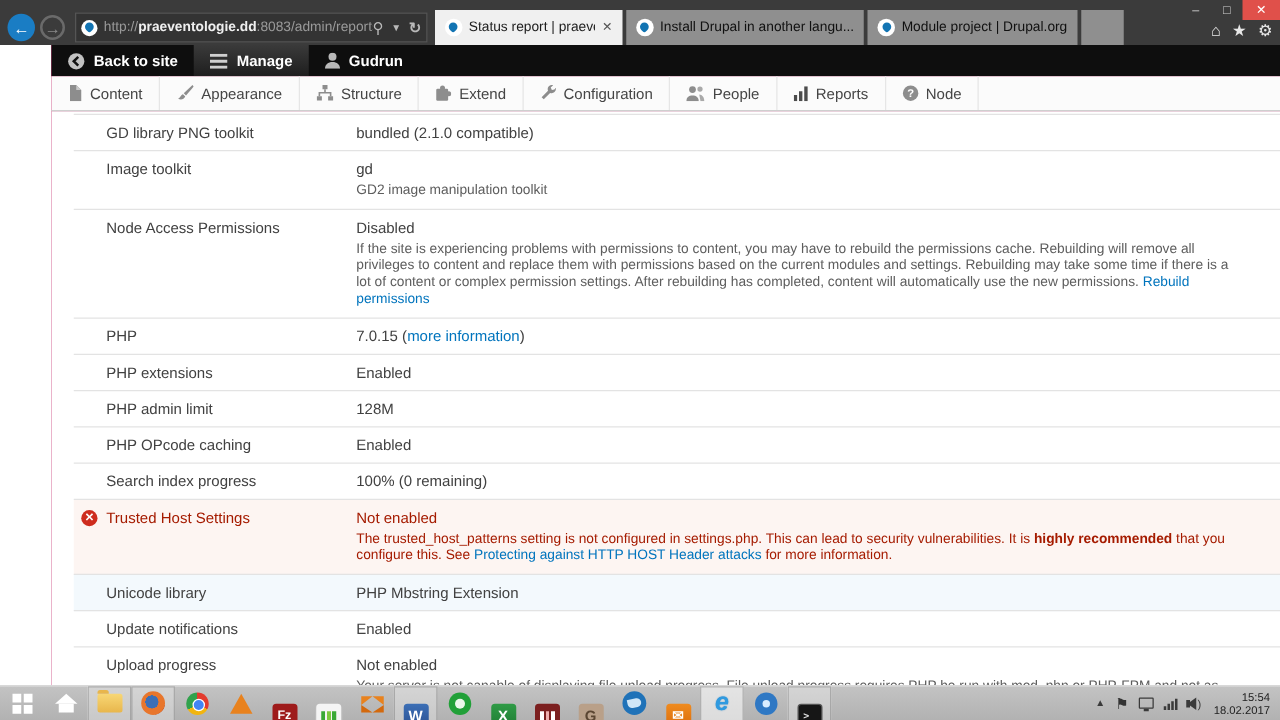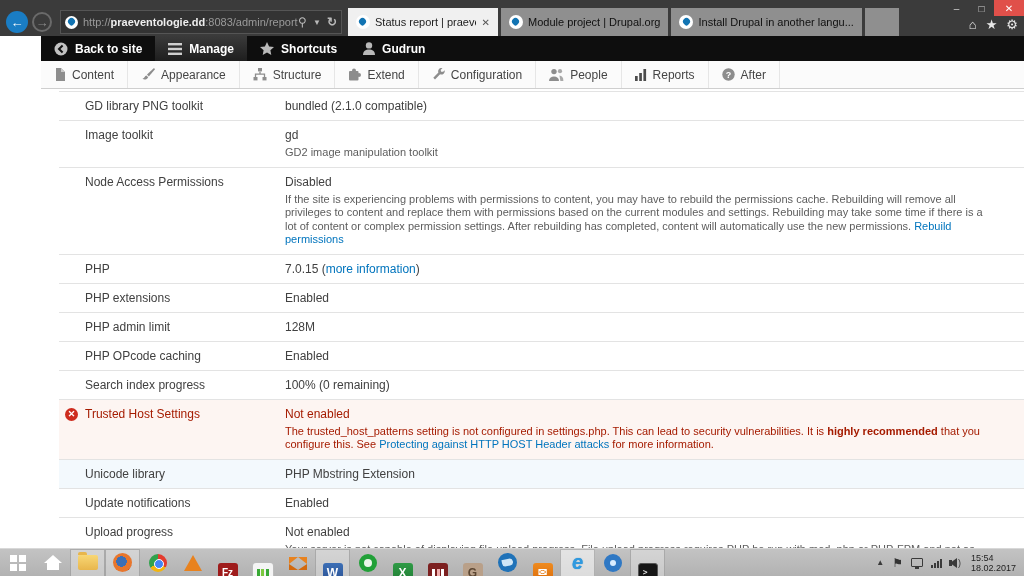--- a/index.html
+++ b/index.html
@@ -114,21 +114,21 @@
   .tray-flag { font-size:12px; }
   .tray-pc { width:12px; height:9px; border:1.5px solid #3a3a3a; border-radius:1px; position:relative; }
   .tray-pc::after { content:""; position:absolute; left:3px; bottom:-3px; width:4px; height:2px; background:#3a3a3a; }
   .bars { display:flex; align-items:flex-end; gap:1px; height:10px; }
   .bars i { width:2px; background:#3a3a3a; display:block; }
   .bars i:nth-child(1){height:3px} .bars i:nth-child(2){height:5px} .bars i:nth-child(3){height:7px} .bars i:nth-child(4){height:9px}
   .speaker { display:flex; align-items:center; gap:1px; }
   .spk-body { width:0; height:0; border-top:5px solid transparent; border-bottom:5px solid transparent; border-right:7px solid #3a3a3a; position:relative; }
   .spk-body::after { content:""; position:absolute; right:-2px; top:-3px; width:3px; height:6px; background:#3a3a3a; }
   .spk-wave { font-size:9px; color:#3a3a3a; }
-  .clock { font-size:9px; line-height:10px; color:#1e1e1e; padding-left:2px; }
+  .clock { font-size:9px; line-height:10px; text-align:right; color:#1e1e1e; padding-left:2px; }
 
   svg { display:block; }
 </style>
 </head>
 <body>
 
 <div class="chrome">
   <div class="navrow">
     <div class="nav-btn back">←</div>
     <div class="nav-btn fwd">→</div>
@@ -143,25 +143,25 @@
     </div>
   </div>
   <div class="tabs" id="tabs">
       <div class="tab tab-active">
         <span class="favicon"></span>
         <span class="tab-title">Status report | praeventologie</span>
         <span class="tab-close">✕</span>
       </div>
       <div class="tab tab-inactive">
         <span class="favicon"></span>
-        <span class="tab-title">Module project | Drupal.org</span>
+        <span class="tab-title">Install Drupal in another langu...</span>
       </div>
       <div class="tab tab-inactive">
         <span class="favicon"></span>
-        <span class="tab-title">Install Drupal in another langu...</span>
+        <span class="tab-title">Module project | Drupal.org</span>
       </div>
       <div class="tab-stub"></div>
     </div>
   <div class="win-controls">
     <div class="wc">–</div>
     <div class="wc">□</div>
     <div class="wc wc-close">✕</div>
   </div>
   <div class="chrome-icons">
     <span>⌂</span>
@@ -187,28 +187,20 @@
             <svg width="14" height="12" viewBox="0 0 14 12">
               <rect y="0" width="14" height="2.4" fill="#cfcfcf"></rect>
               <rect y="4.8" width="14" height="2.4" fill="#cfcfcf"></rect>
               <rect y="9.6" width="14" height="2.4" fill="#cfcfcf"></rect>
             </svg>
           </span>
           <span>Manage</span>
         </div>
         <div class="dt-item">
           <span>
-            <svg width="14" height="14" viewBox="0 0 14 14">
-              <path d="M7 0l2.1 4.4 4.9.6-3.6 3.3.9 4.7L7 10.6 2.7 13l.9-4.7L0 5l4.9-.6z" fill="#b9b9b9"></path>
-            </svg>
-          </span>
-          <span>Shortcuts</span>
-        </div>
-        <div class="dt-item">
-          <span>
             <svg width="12" height="13" viewBox="0 0 12 13">
               <circle cx="6" cy="3.4" r="3.2" fill="#b9b9b9"></circle>
               <path d="M0 13c0-3.6 2.6-5.4 6-5.4s6 1.8 6 5.4z" fill="#b9b9b9"></path>
             </svg>
           </span>
           <span>Gudrun</span>
         </div>
       </div>
     <div class="adminbar" id="adminbar">
 
@@ -280,21 +272,21 @@
           </span>
           <span>Reports</span>
         </div>
         <div class="am-item">
           <span>
             <svg width="13" height="13" viewBox="0 0 13 13">
               <circle cx="6.5" cy="6.5" r="6.2" fill="#8d8d8d"></circle>
               <text x="6.5" y="9.6" font-size="9" font-weight="bold" text-anchor="middle" fill="#fff" font-family="Liberation Sans, sans-serif">?</text>
             </svg>
           </span>
-          <span>After</span>
+          <span>Node</span>
         </div>
         <div class="am-toggle">|◄</div>
       </div>
     <div class="content">
       <div class="tablewrap" id="statusrows">
         <div class="sliver"></div>
       <div class="srow">
             <div class="rlabel">GD library PNG toolkit</div>
             <div class="rvalue">
               <div><span>bundled (2.1.0 compatible)</span></div>

